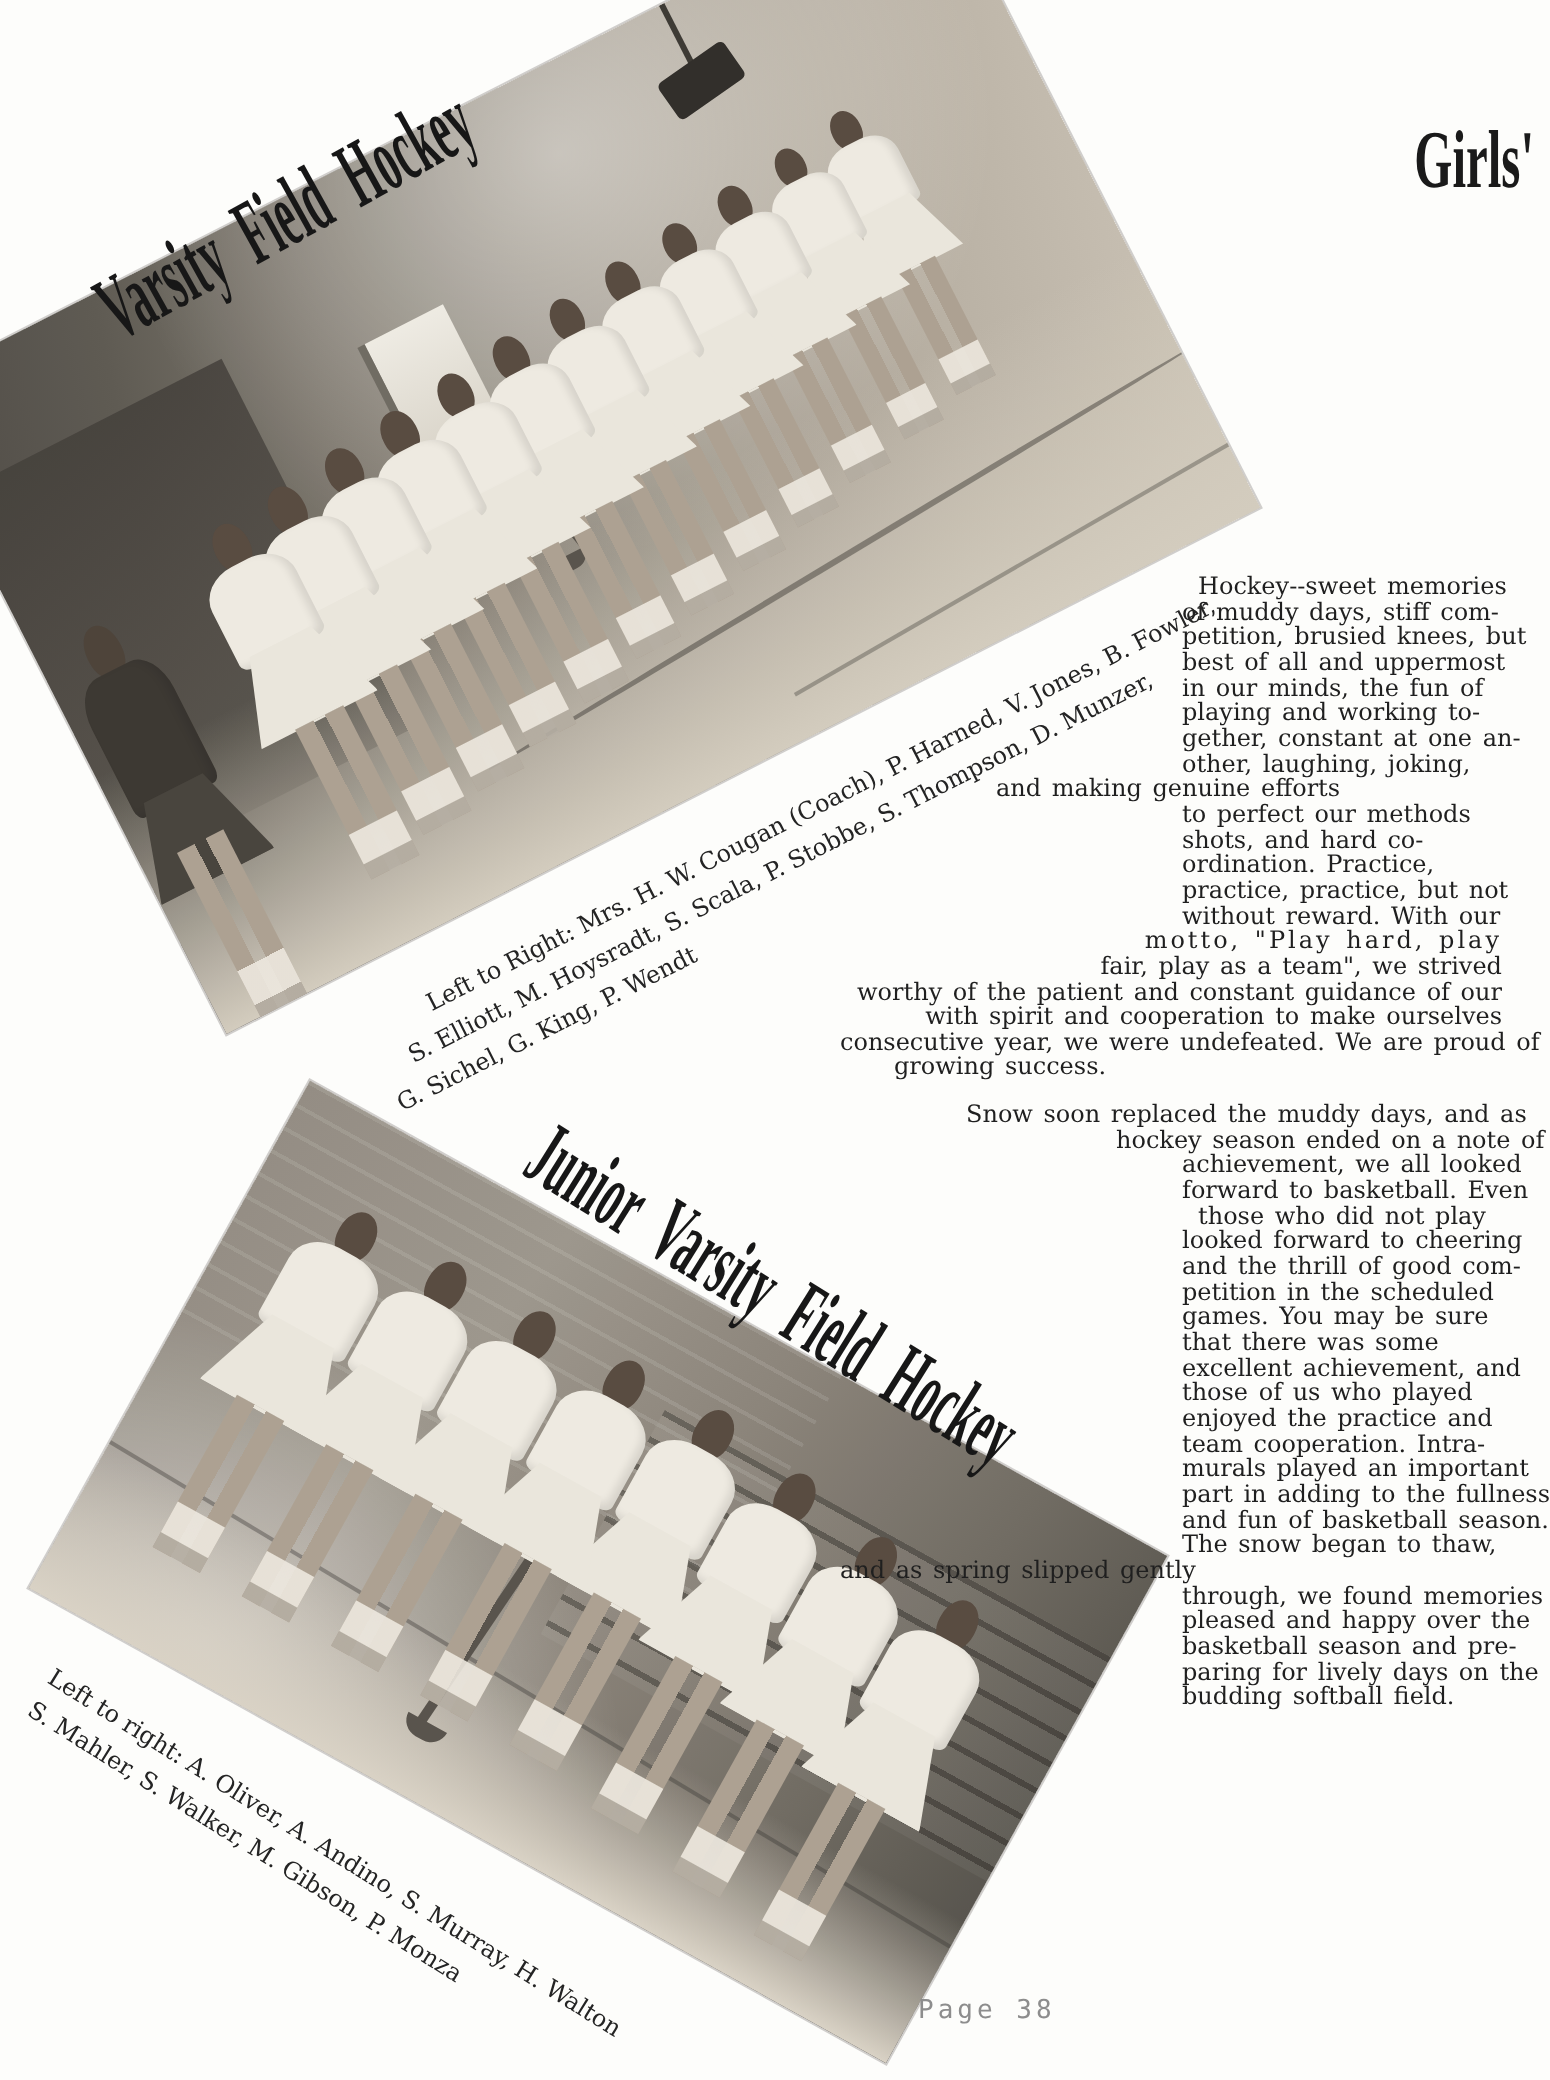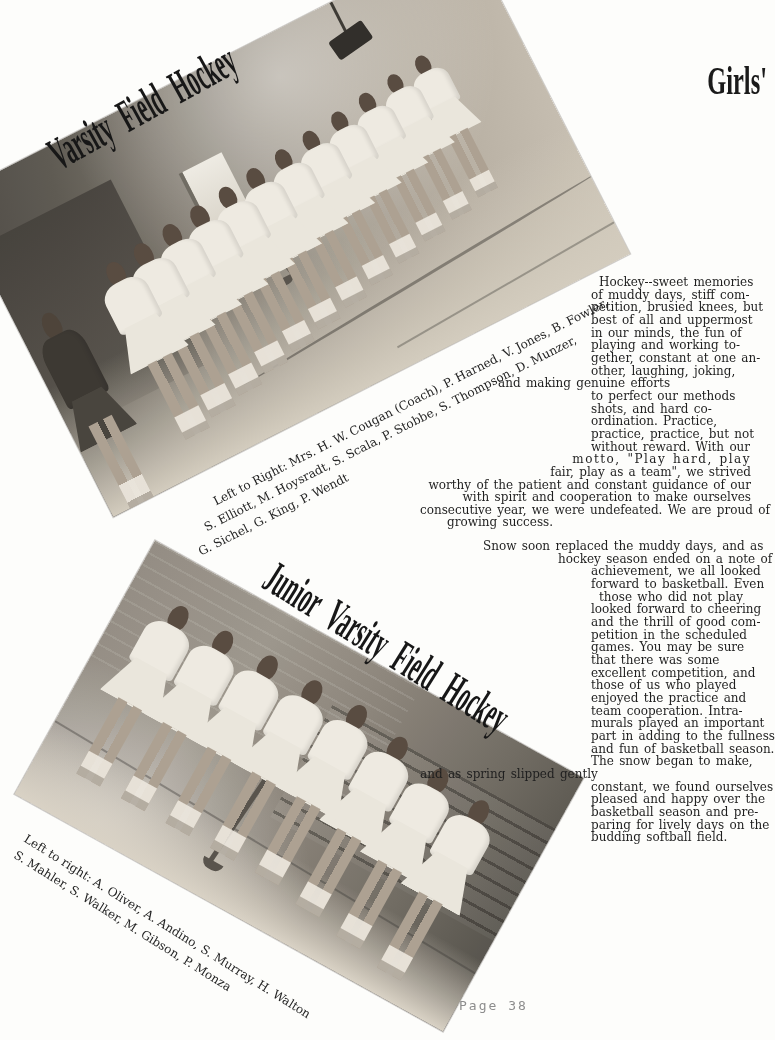--- a/index.html
+++ b/index.html
@@ -64,21 +64,21 @@
   #girls{position:absolute;right:8px;top:56px;font-family:"Liberation Serif",serif;font-weight:700;
       font-size:36px;color:#1a1a1a;transform:scale(0.68,1.14);transform-origin:100% 0;}
 
   
   .caption{position:absolute;font-size:12px;color:#242424;line-height:19px;z-index:5;}
   .caption .tline{white-space:nowrap;}
   #cap1{left:210px;top:494px;transform-origin:0 0;transform:rotate(-27deg);}
   #cap2{left:30px;top:830px;transform-origin:0 0;transform:rotate(32deg);}
 
   
-  #bodycol{position:absolute;left:420px;top:276px;width:331px;font-size:12px;
+  #bodycol{position:absolute;left:420px;top:287px;width:331px;font-size:12px;
       line-height:12.65px;color:#1f1f1f;word-spacing:1.5px;z-index:4;}
   #bodycol .tline{white-space:nowrap;}
   #para2{margin-top:11px;}
 
   #pagenum{position:absolute;left:459px;top:998px;font-family:"DejaVu Sans Mono",monospace;
       font-size:13px;color:#8d8d8d;letter-spacing:2px;}
 </style>
 </head>
 <body>
 
@@ -276,30 +276,30 @@
         <div class="tline" style="margin-left: 63px; text-align: right;">Snow soon replaced the muddy days, and as</div>
         <div class="tline" style="margin-left: 138px;">hockey season ended on a note of</div>
         <div class="tline" style="margin-left: 171px;">achievement, we all looked</div>
         <div class="tline" style="margin-left: 171px;">forward to basketball. Even</div>
         <div class="tline" style="margin-left: 171px; text-align: center;">those who did not play</div>
         <div class="tline" style="margin-left: 171px;">looked forward to cheering</div>
         <div class="tline" style="margin-left: 171px;">and the thrill of good com-</div>
         <div class="tline" style="margin-left: 171px;">petition in the scheduled</div>
         <div class="tline" style="margin-left: 171px;">games. You may be sure</div>
         <div class="tline" style="margin-left: 171px;">that there was some</div>
-        <div class="tline" style="margin-left: 171px;">excellent competition, and</div>
+        <div class="tline" style="margin-left: 171px;">excellent achievement, and</div>
         <div class="tline" style="margin-left: 171px;">those of us who played</div>
         <div class="tline" style="margin-left: 171px;">enjoyed the practice and</div>
         <div class="tline" style="margin-left: 171px;">team cooperation. Intra-</div>
         <div class="tline" style="margin-left: 171px;">murals played an important</div>
         <div class="tline" style="margin-left: 171px;">part in adding to the fullness</div>
         <div class="tline" style="margin-left: 171px;">and fun of basketball season.</div>
-        <div class="tline" style="margin-left: 171px;">The snow began to make,</div>
+        <div class="tline" style="margin-left: 171px;">The snow began to thaw,</div>
         <div class="tline" style="">and as spring slipped gently</div>
-        <div class="tline" style="margin-left: 171px;">constant, we found ourselves</div>
+        <div class="tline" style="margin-left: 171px;">through, we found memories</div>
         <div class="tline" style="margin-left: 171px;">pleased and happy over the</div>
         <div class="tline" style="margin-left: 171px;">basketball season and pre-</div>
         <div class="tline" style="margin-left: 171px;">paring for lively days on the</div>
         <div class="tline" style="margin-left: 171px;">budding softball field.</div>
       </div>
   </div>
 
   <div id="pagenum">Page 38</div>
 </div>
 

